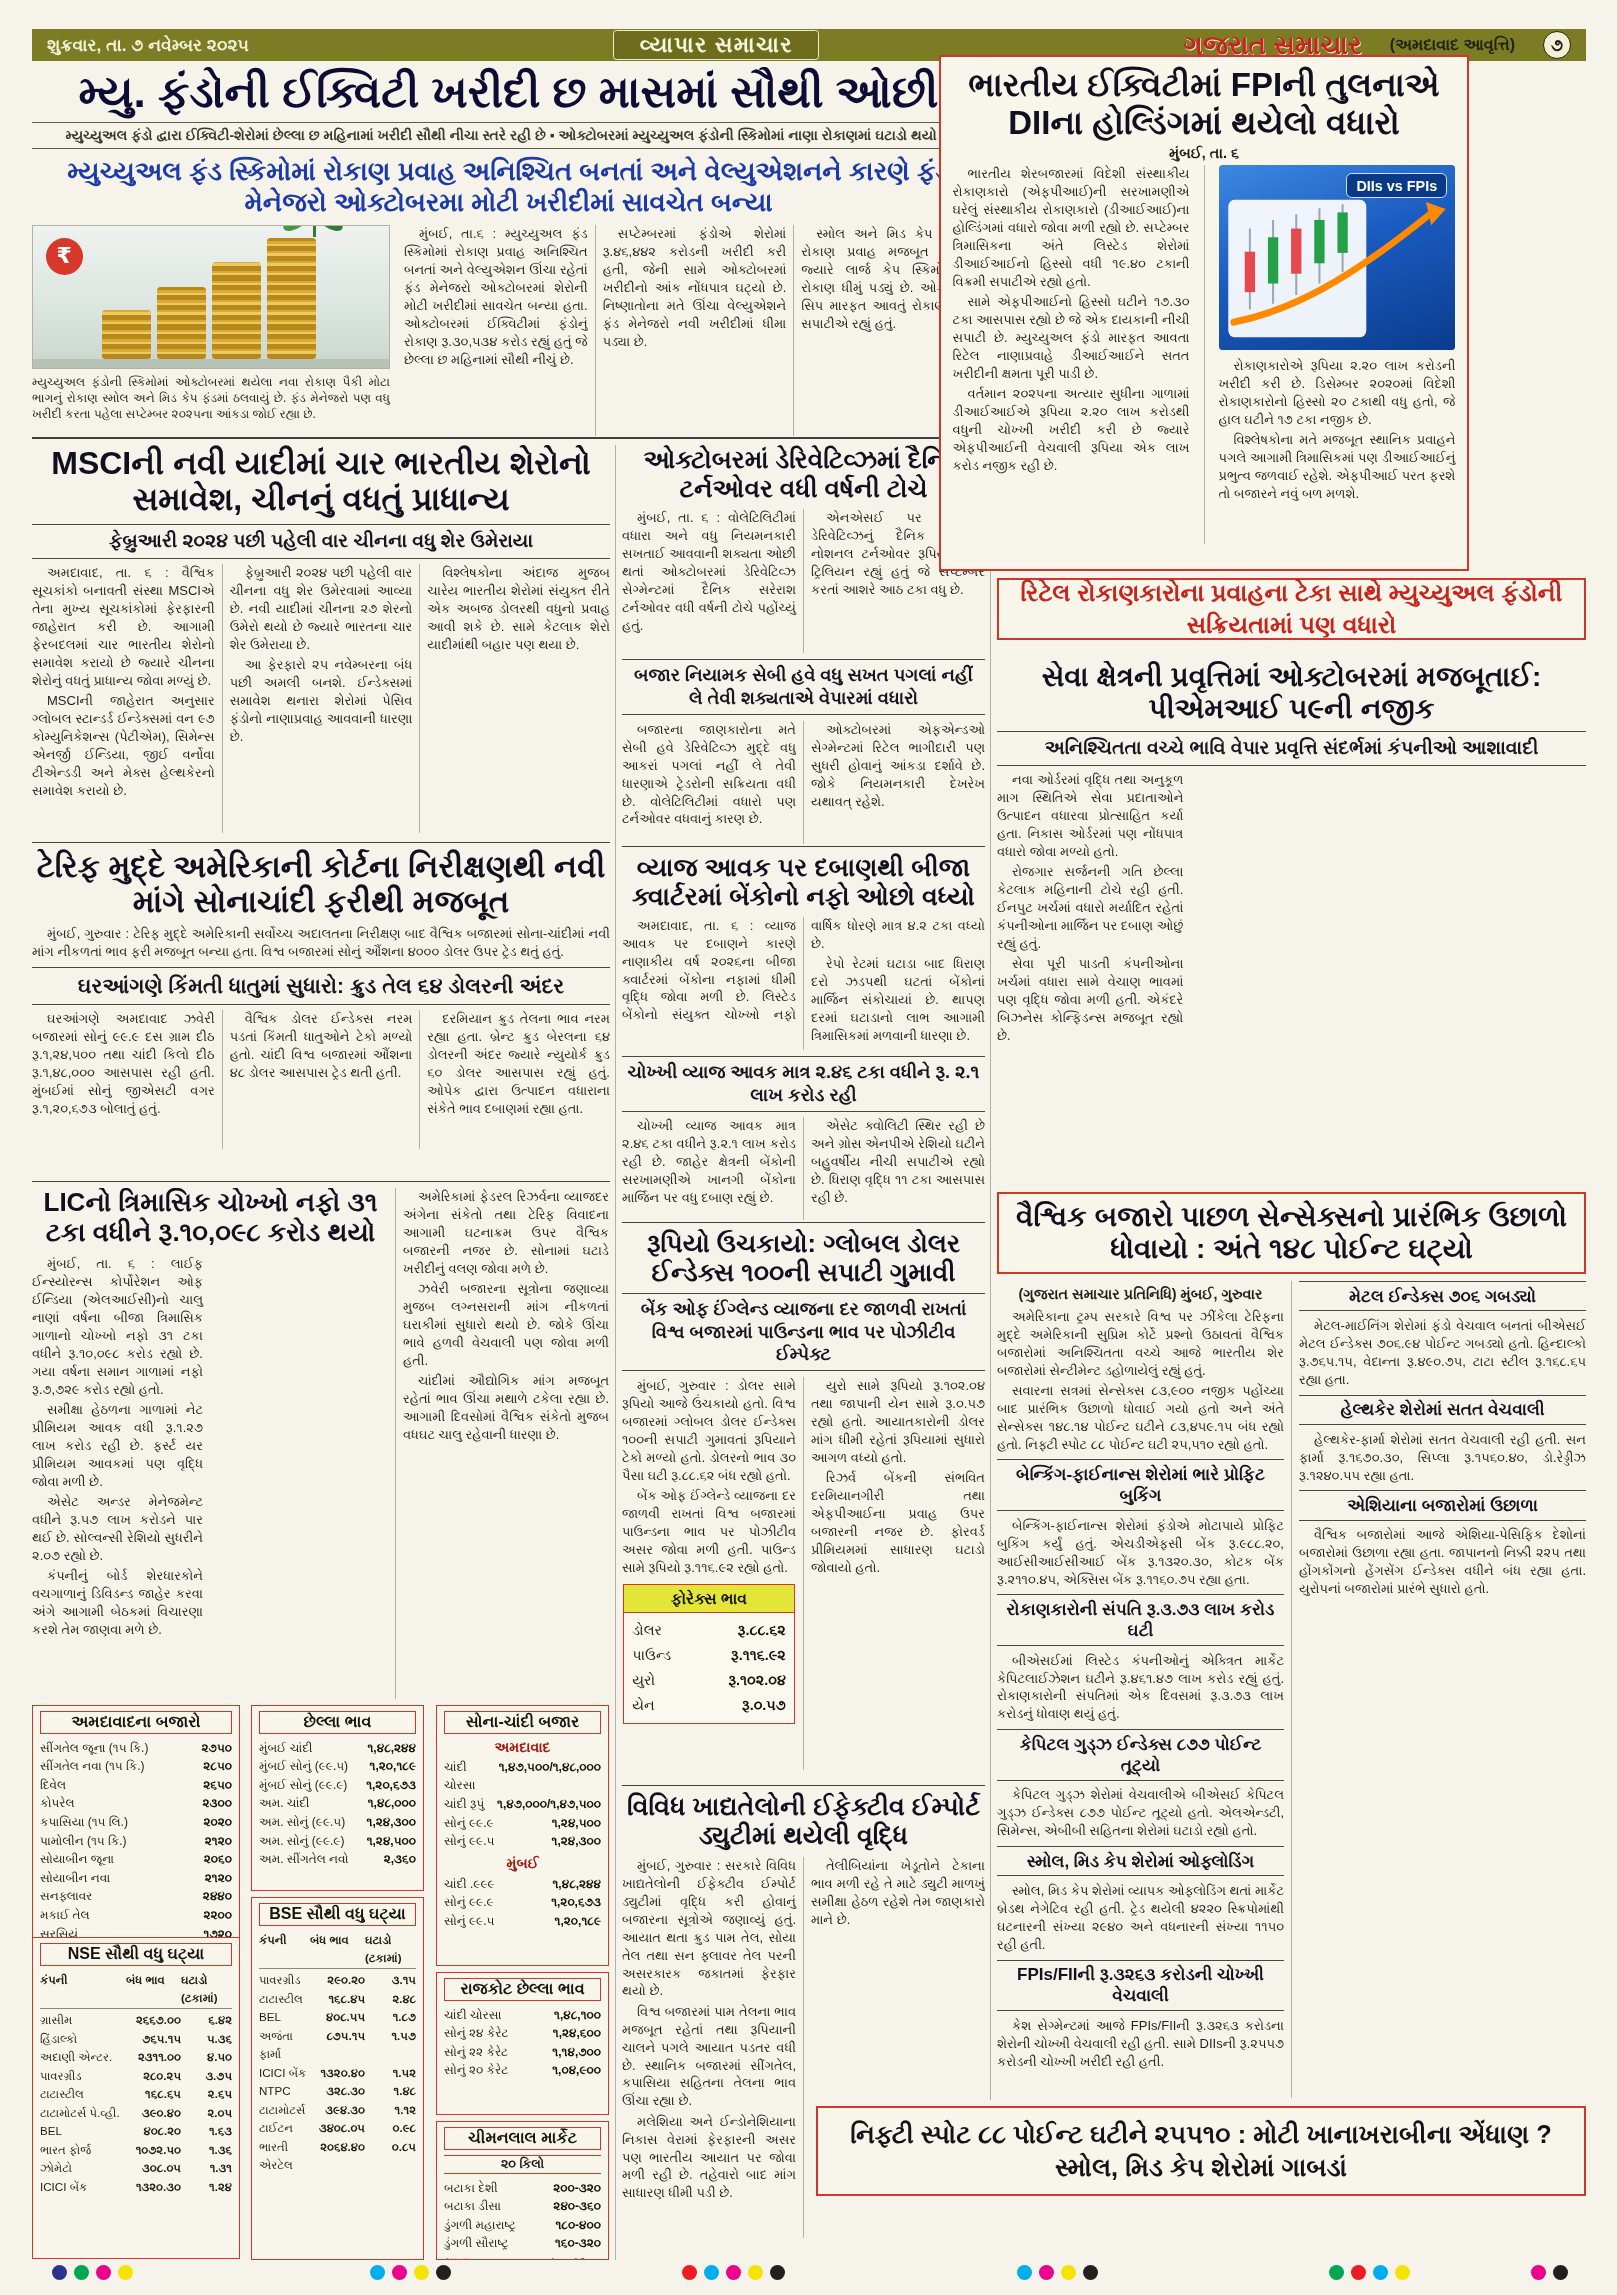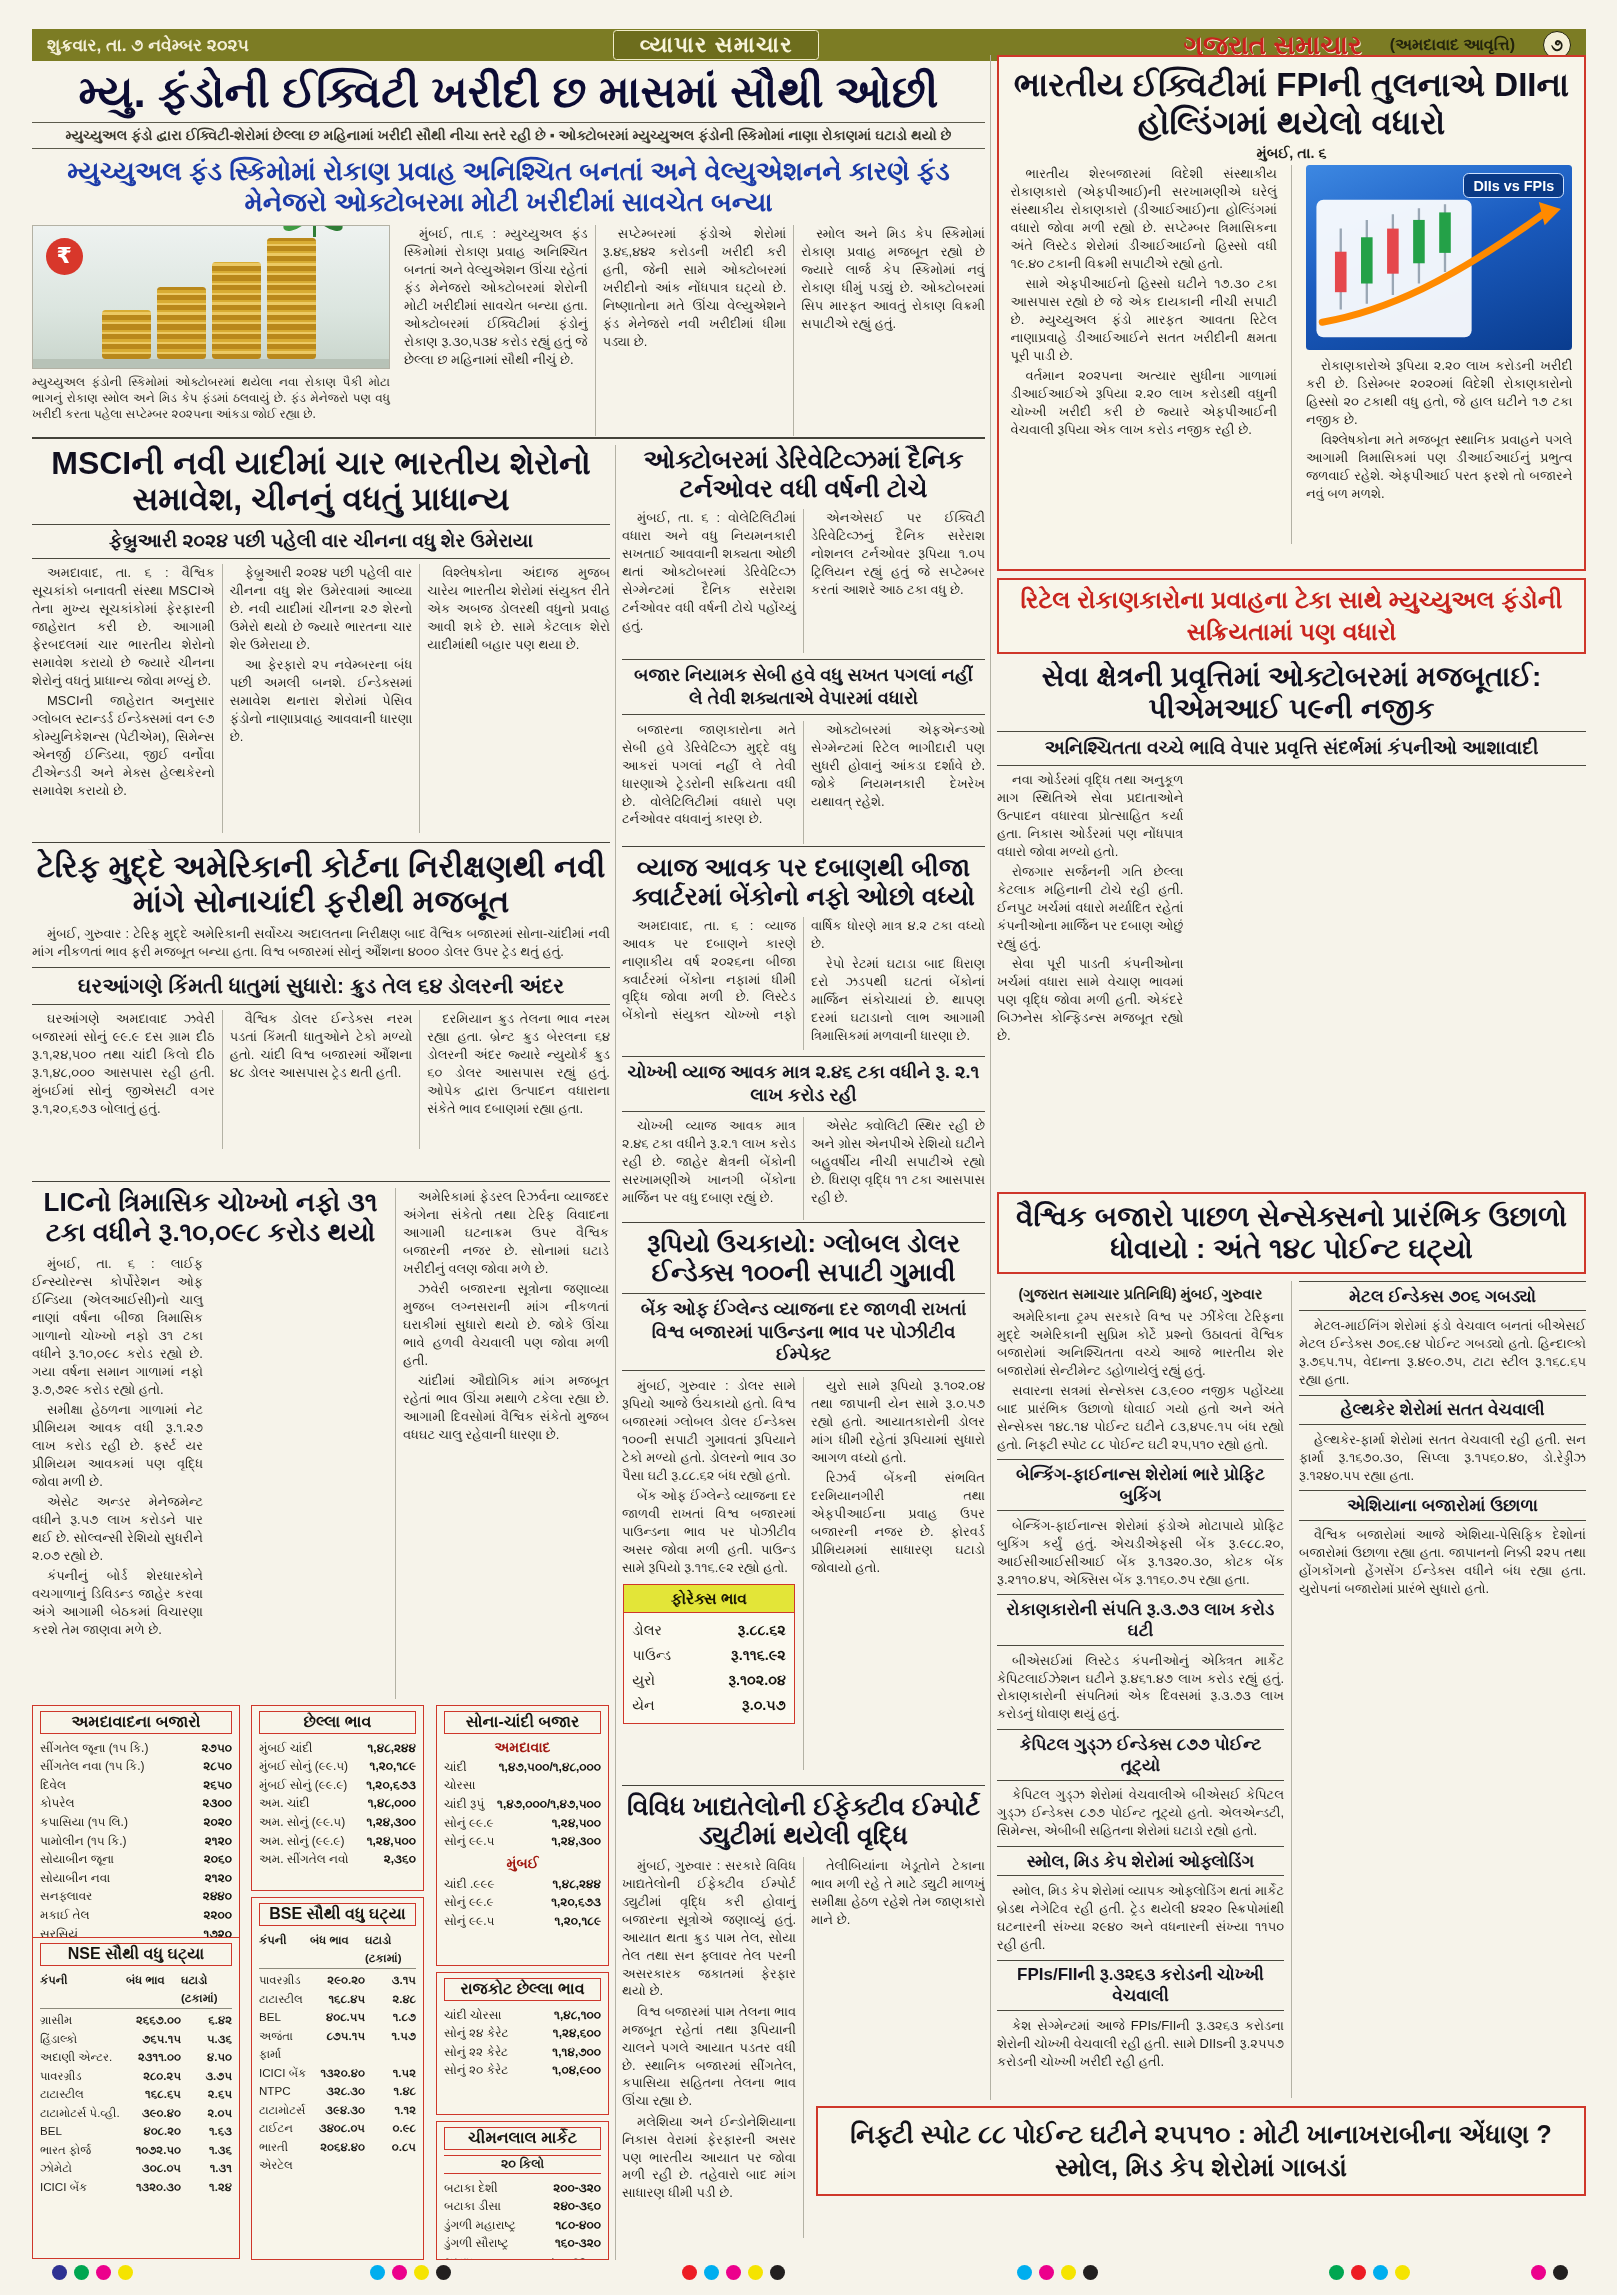--- a/index.html
+++ b/index.html
@@ -614,21 +614,21 @@
   <p class="bp">વિશ્વ બજારમાં પામ તેલના ભાવ મજબૂત રહેતાં તથા રૂપિયાની ચાલને પગલે આયાત પડતર વધી છે. સ્થાનિક બજારમાં સીંગતેલ, કપાસિયા સહિતના તેલના ભાવ ઊંચા રહ્યા છે.</p>
 
   <p class="bp">મલેશિયા અને ઈન્ડોનેશિયાના નિકાસ વેરામાં ફેરફારની અસર પણ ભારતીય આયાત પર જોવા મળી રહી છે. તહેવારો બાદ માંગ સાધારણ ધીમી પડી છે.</p>
 
   <p class="bp">તેલીબિયાંના ખેડૂતોને ટેકાના ભાવ મળી રહે તે માટે ડ્યુટી માળખું સમીક્ષા હેઠળ રહેશે તેમ જાણકારો માને છે.</p>
 </div>
 </section>
 
 <div class="blk vrule" style="left:990px;top:55px;width:0.6px;height:2045px"></div>
 
-<section class="blk art rb" style="left:997px;top:55px;width:589px;height:516px;padding:9.2px 11.6px">
+<section class="blk art rb" style="left:939px;top:55px;width:530px;height:516px;padding:9.2px 11.6px">
   <h2 class="hl" style="font-size:33px">ભારતીય ઈક્વિટીમાં FPIની તુલનાએ DIIના હોલ્ડિંગમાં થયેલો વધારો</h2>
   <div class="dateline-c">મુંબઈ, તા. ૬</div>
   <div style="display:flex;gap:14px;height:379px">
     <div class="bodytxt" style="flex:1">
   <p class="bp">ભારતીય શેરબજારમાં વિદેશી સંસ્થાકીય રોકાણકારો (એફપીઆઈ)ની સરખામણીએ ઘરેલું સંસ્થાકીય રોકાણકારો (ડીઆઈઆઈ)ના હોલ્ડિંગમાં વધારો જોવા મળી રહ્યો છે. સપ્ટેમ્બર ત્રિમાસિકના અંતે લિસ્ટેડ શેરોમાં ડીઆઈઆઈનો હિસ્સો વધી ૧૯.૪૦ ટકાની વિક્રમી સપાટીએ રહ્યો હતો.</p>
 
   <p class="bp">સામે એફપીઆઈનો હિસ્સો ઘટીને ૧૭.૩૦ ટકા આસપાસ રહ્યો છે જે એક દાયકાની નીચી સપાટી છે. મ્યુચ્યુઅલ ફંડો મારફત આવતા રિટેલ નાણાપ્રવાહે ડીઆઈઆઈને સતત ખરીદીની ક્ષમતા પૂરી પાડી છે.</p>
 
   <p class="bp">વર્તમાન ૨૦૨૫ના અત્યાર સુધીના ગાળામાં ડીઆઈઆઈએ રૂપિયા ૨.૨૦ લાખ કરોડથી વધુની ચોખ્ખી ખરીદી કરી છે જ્યારે એફપીઆઈની વેચવાલી રૂપિયા એક લાખ કરોડ નજીક રહી છે.</p>
 </div>
@@ -653,21 +653,21 @@
       </div>
       <div class="bodytxt">
   <p class="bp">રોકાણકારોએ રૂપિયા ૨.૨૦ લાખ કરોડની ખરીદી કરી છે. ડિસેમ્બર ૨૦૨૦માં વિદેશી રોકાણકારોનો હિસ્સો ૨૦ ટકાથી વધુ હતો, જે હાલ ઘટીને ૧૭ ટકા નજીક છે.</p>
 
   <p class="bp">વિશ્લેષકોના મતે મજબૂત સ્થાનિક પ્રવાહને પગલે આગામી ત્રિમાસિકમાં પણ ડીઆઈઆઈનું પ્રભુત્વ જળવાઈ રહેશે. એફપીઆઈ પરત ફરશે તો બજારને નવું બળ મળશે.</p>
 </div>
     </div>
   </div>
 </section>
 
-<section class="blk rb" style="left:997px;top:578px;width:589px;height:76px;display:flex;align-items:center;justify-content:center;padding:0 17.3px">
+<section class="blk rb" style="left:997px;top:578px;width:589px;height:62px;display:flex;align-items:center;justify-content:center;padding:0 17.3px">
   <div class="retailtxt">રિટેલ રોકાણકારોના પ્રવાહના ટેકા સાથે મ્યુચ્યુઅલ ફંડોની સક્રિયતામાં પણ વધારો</div>
 </section>
 
 <section class="blk art" style="left:997px;top:661px;width:589px;height:524px">
   <h2 class="hl" style="font-size:28px">સેવા ક્ષેત્રની પ્રવૃત્તિમાં ઓક્ટોબરમાં મજબૂતાઈ: પીએમઆઈ ૫૯ની નજીક</h2>
   <div class="sub" style="font-size:19px">અનિશ્ચિતતા વચ્ચે ભાવિ વેપાર પ્રવૃત્તિ સંદર્ભમાં કંપનીઓ આશાવાદી</div>
   <div class="cols c3 bodytxt" style="height:300px">
   <p class="bp">નવા ઓર્ડરમાં વૃદ્ધિ તથા અનુકૂળ માગ સ્થિતિએ સેવા પ્રદાતાઓને ઉત્પાદન વધારવા પ્રોત્સાહિત કર્યા હતા. નિકાસ ઓર્ડરમાં પણ નોંધપાત્ર વધારો જોવા મળ્યો હતો.</p>
 
   <p class="bp">રોજગાર સર્જનની ગતિ છેલ્લા કેટલાક મહિનાની ટોચે રહી હતી. ઈનપુટ ખર્ચમાં વધારો મર્યાદિત રહેતાં કંપનીઓના માર્જિન પર દબાણ ઓછું રહ્યું હતું.</p>

